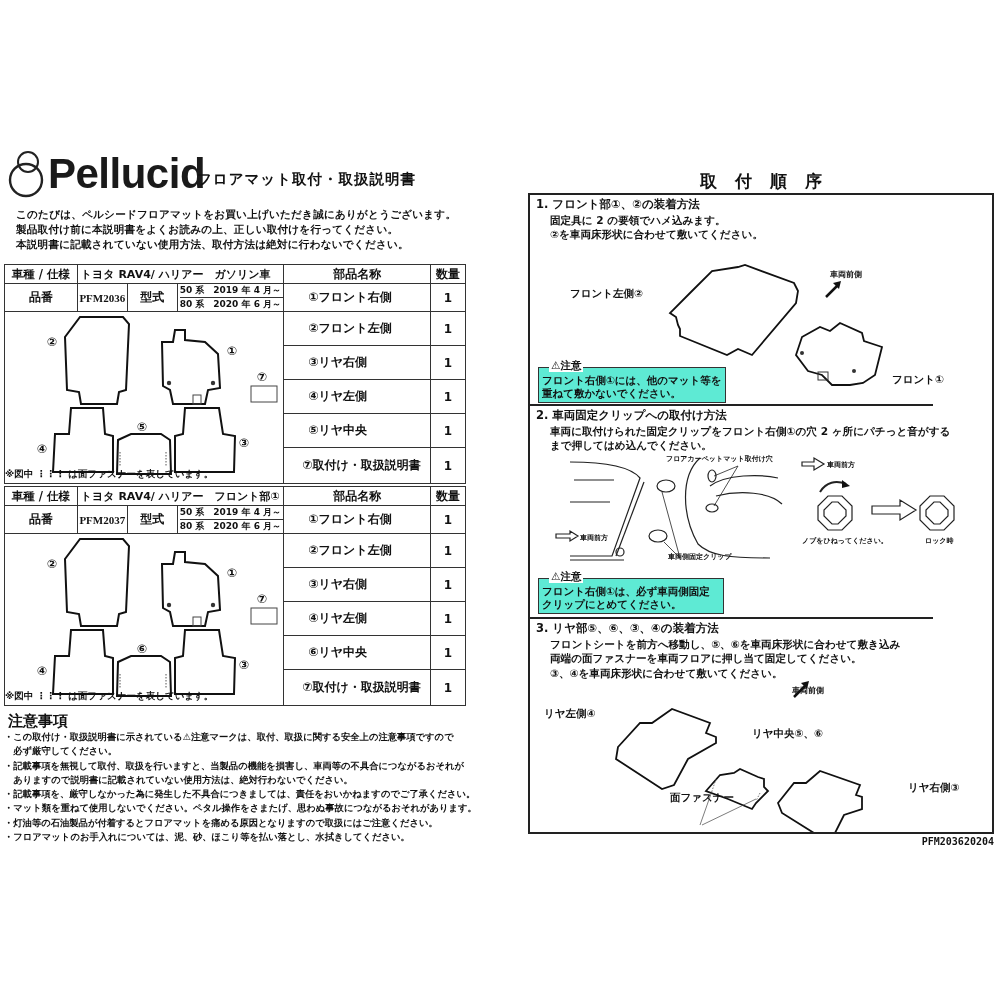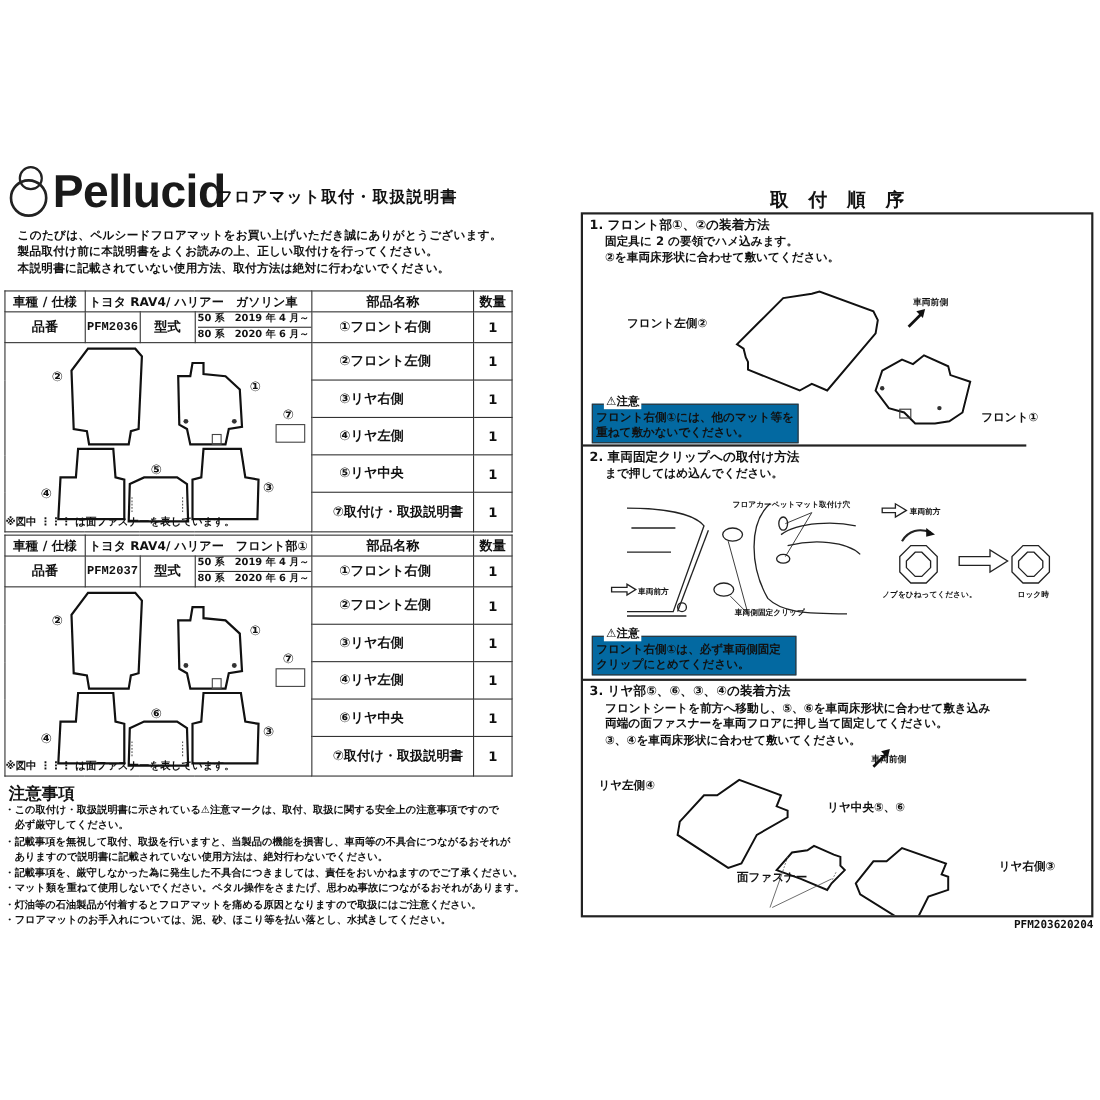--- a/index.html
+++ b/index.html
@@ -9,39 +9,39 @@
 
   
   .logo-wrap { left: 6px; top: 150px; width: 200px; height: 50px; }
   .logo-text { left: 48px; top: 150px; font-family: "Liberation Sans", sans-serif; font-size: 42px; font-weight: bold; letter-spacing: -0.5px; color: #1a1a1a; line-height: 48px; }
   .doc-title { left: 197px; top: 170px; font-size: 14.5px; font-weight: bold; letter-spacing: 1px; }
   .intro { left: 4px; top: 207px; font-size: 10.6px; font-weight: bold; line-height: 15px; letter-spacing: 0.2px; margin-left: 12px; }
 
   
   .spec-table { position: absolute; left: 4px; border-collapse: collapse; font-weight: bold; }
   .spec-table td { border: 1.5px solid #333; text-align: center; vertical-align: middle; padding: 0; }
-  .mono { font-family: Liberation Mono, monospace; }
+  .mono { font-family: Liberation Serif, serif; }
   .diagram-cell { position: relative; }
   .note-small { position: absolute; left: 0; right: 0; bottom: 2px; font-size: 9.5px; text-align: left; font-weight: bold; }
 
   
   .caution-title { left: 8px; top: 712px; font-size: 15px; font-weight: bold; }
   .caution-list { left: 4px; top: 730px; width: 470px; font-size: 9.3px; font-weight: bold; line-height: 14.3px; }
   .caution-list div { white-space: nowrap; }
 
   
   .order-title { left: 700px; top: 170px; font-size: 17px; font-weight: bold; letter-spacing: 18px; }
   .order-box { left: 528px; top: 193px; width: 466px; height: 641px; border: 2px solid #222; }
   .section { position: absolute; left: 0; width: 403px; border-bottom: 2px solid #222; }
   .section:last-child { border-bottom: none; }
   .sec-head { position: absolute; left: 6px; top: 2px; font-size: 11.5px; font-weight: bold; }
   .sec-body { position: absolute; left: 20px; top: 18px; font-size: 10.6px; font-weight: bold; line-height: 14.3px; white-space: nowrap; }
   .lbl { position: absolute; font-size: 10.5px; font-weight: bold; white-space: nowrap; }
   .lbl-sm { position: absolute; font-size: 7px; font-weight: bold; white-space: nowrap; }
-  .warn-box { position: absolute; border: 1.5px solid #333; font-size: 10.5px; font-weight: bold; line-height: 13px; padding: 6px 3px 2px 3px; white-space: nowrap; background: #0369a1; }
+  .warn-box { position: absolute; border: 1.5px solid #333; font-size: 10.5px; font-weight: bold; line-height: 13px; padding: 6px 3px 2px 3px; white-space: nowrap; background: #5eead4; }
   .warn-head { position: absolute; left: 10px; top: -9px; background: #fff; padding: 0 2px; font-size: 10.5px; }
   .docnum { right: 6px; top: 836px; font-family: "DejaVu Sans Mono", monospace; font-size: 10px; font-weight: bold; }
 </style>
 </head>
 <body>
 
 <div class="abs logo-wrap">
   <svg width="46" height="50" viewBox="0 0 46 50">
     <circle cx="22" cy="12" r="10" fill="none" stroke="#222" stroke-width="2"></circle>
     <circle cx="20" cy="30" r="16" fill="none" stroke="#222" stroke-width="2.4"></circle>
@@ -245,20 +245,21 @@
     <div class="warn-box" style="left:8px;top:172px;width:188px">
       <span class="warn-head"><span>⚠</span><span>注意</span></span>
       <div>フロント右側①には、他のマット等を</div>
       <div>重ねて敷かないでください。</div>
     </div>
   </div>
 
   <div class="section" style="top:211px;height:213px">
     <div class="sec-head">2. 車両固定クリップへの取付け方法</div>
     <div class="sec-body">
+      <div>車両に取付けられた固定クリップをフロント右側①の穴 2 ヶ所にパチっと音がする</div>
       <div>まで押してはめ込んでください。</div>
     </div>
     <svg class="abs" style="left:0;top:0" width="462" height="213" viewBox="0 0 462 213">
       <g fill="none" stroke="#222" stroke-width="1.2">
         <path d="M40 56 C70 56 100 60 110 72 L82 150 L40 150"></path>
         <path d="M44 74 L84 74"></path>
           <path d="M40 96 L80 96"></path>
         <path d="M114 76 L86 150"></path>
           <path d="M40 154 L94 154"></path>
         <circle cx="90" cy="146" r="4"></circle>

